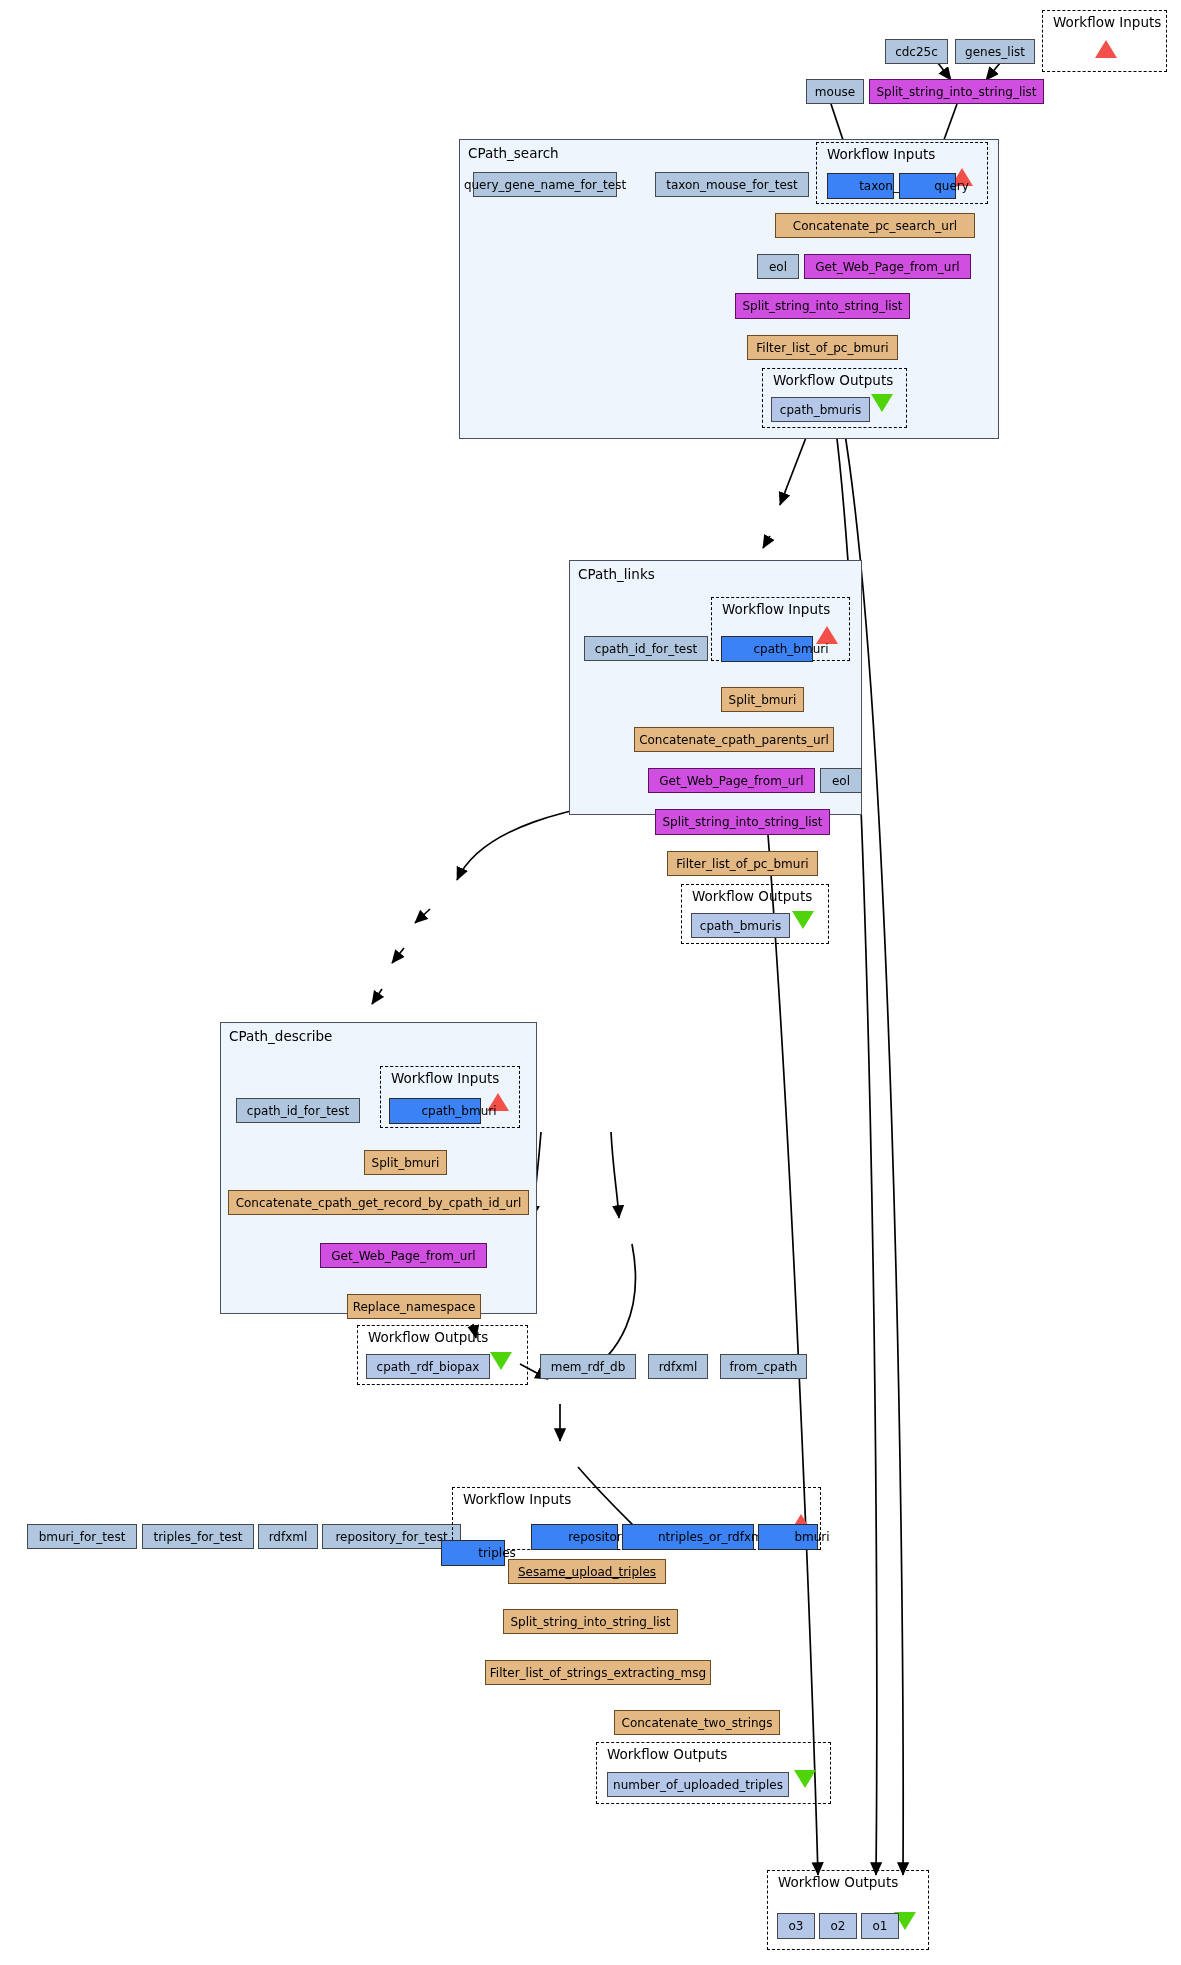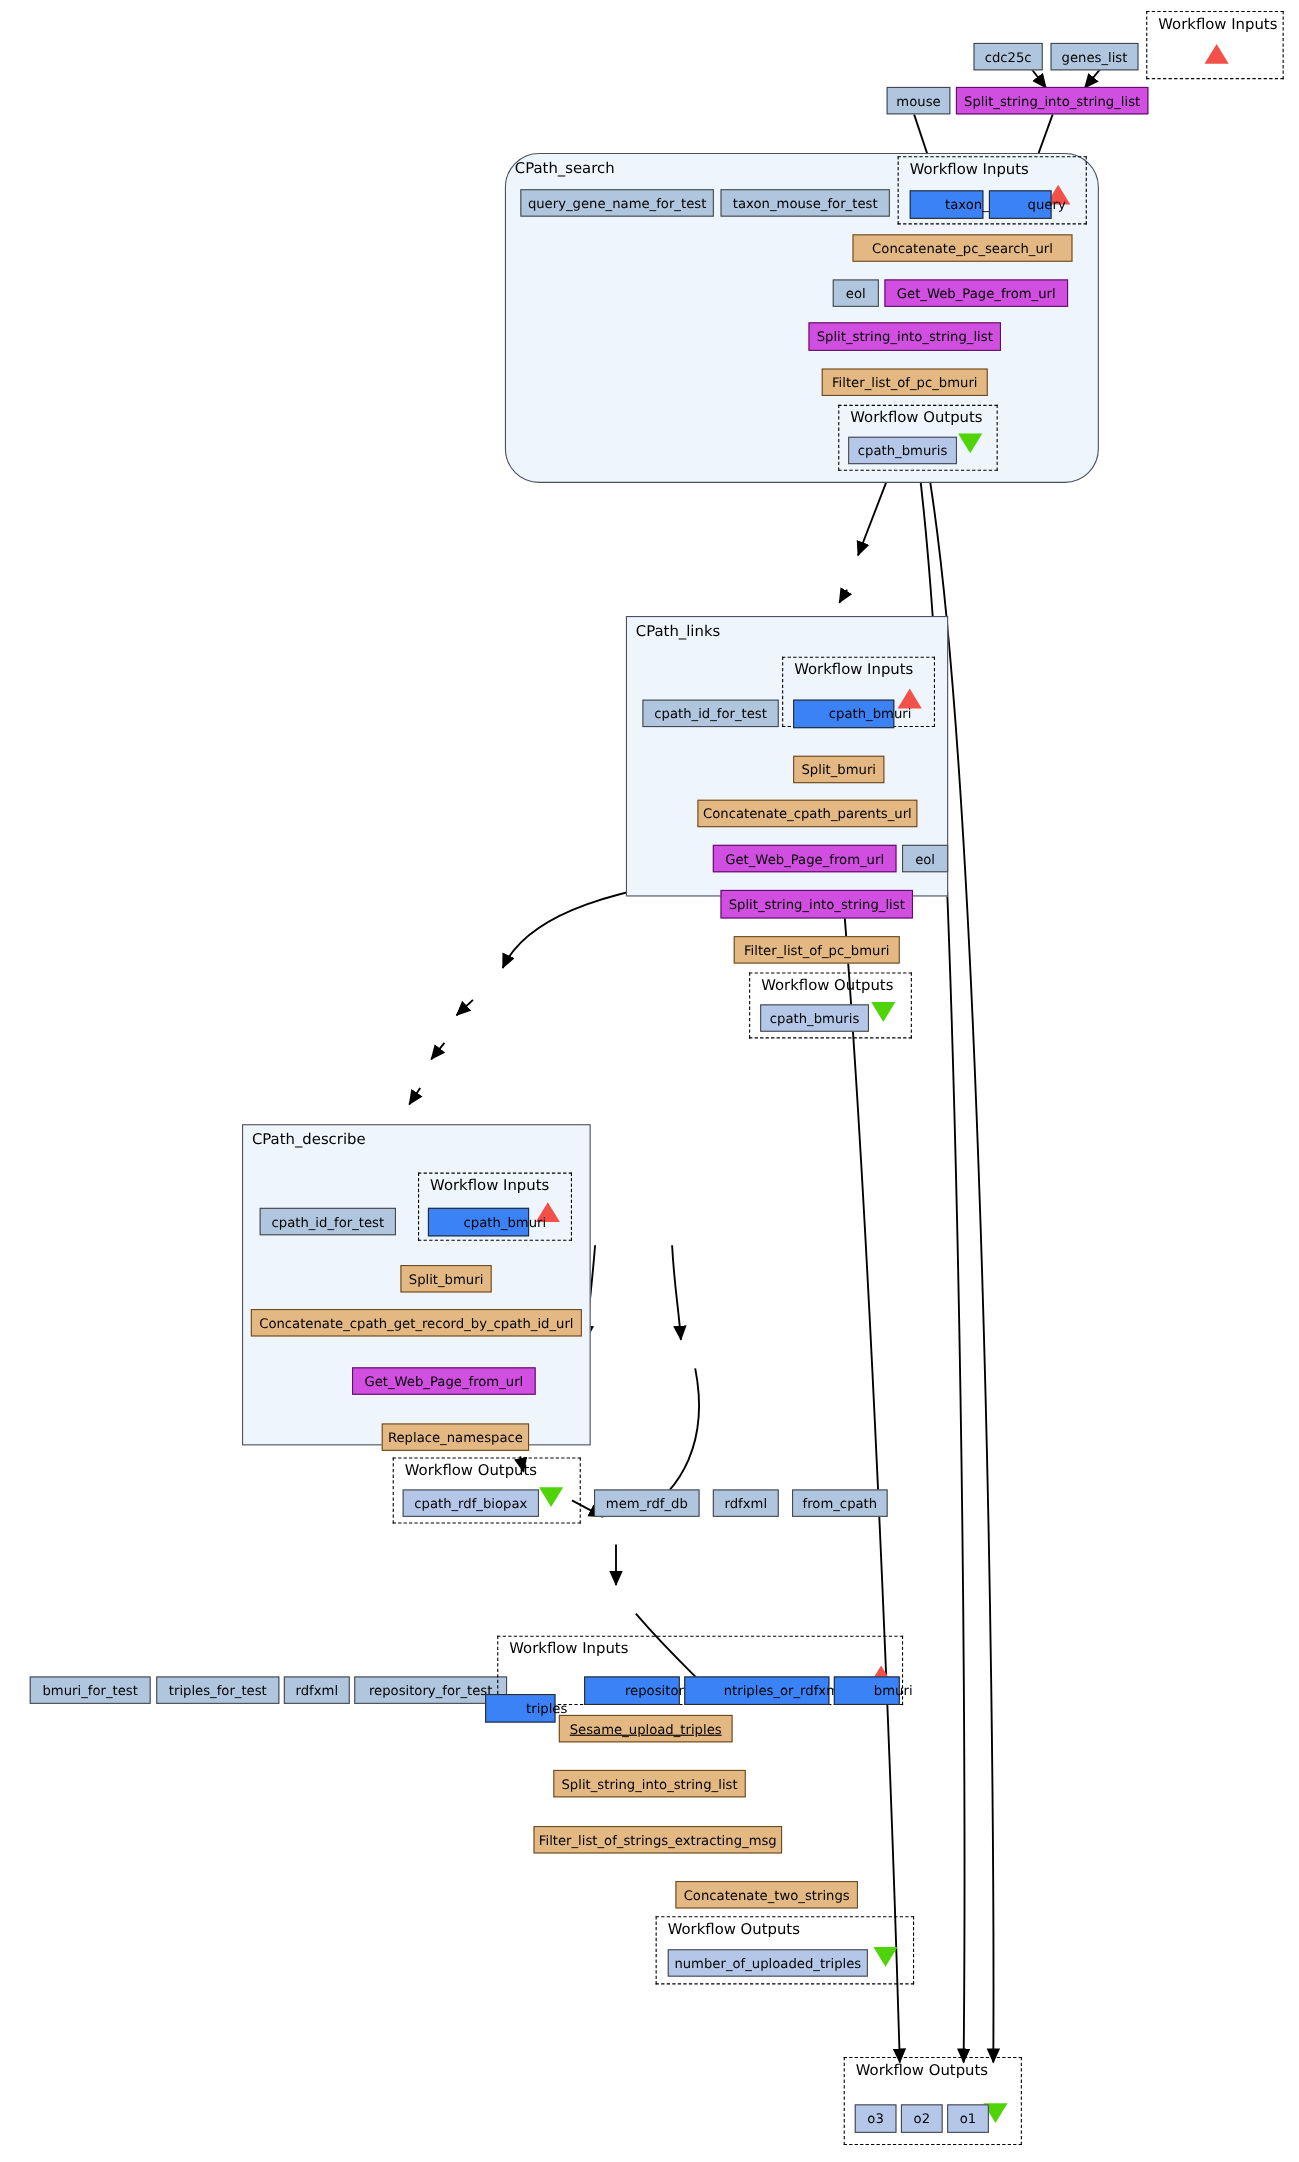--- a/index.html
+++ b/index.html
@@ -181,25 +181,25 @@
   <div class="node n-magenta" style="left:869px;top:79px;width:175px;height:25px;">Split_string_into_string_list</div>
 
   <div class="dashgroup" style="left:1042px;top:10px;width:125px;height:62px;">
     <div class="dash-title">Workflow Inputs</div>
     <div class="triwrap" style="left:52px;top:29px;">
       <div class="tri-up-b"></div>
         <div class="tri-up"></div>
     </div>
   </div>
 
-  <div class="subwf" style="left:459px;top:139px;width:540px;height:300px;border-radius:31px;">
+  <div class="subwf" style="left:459px;top:139px;width:540px;height:300px;">
     <div class="subwf-title">CPath_search</div>
   </div>
 
-  <div class="node n-steel" style="left:473px;top:172px;width:176px;height:25px;">query_gene_name_for_test</div>
+  <div class="node n-steel" style="left:473px;top:172px;width:144px;height:25px;">query_gene_name_for_test</div>
 
   <div class="node n-steel" style="left:655px;top:172px;width:154px;height:25px;">taxon_mouse_for_test</div>
 
   <div class="dashgroup" style="left:816px;top:142px;width:172px;height:62px;">
     <div class="dash-title">Workflow Inputs</div>
     <div class="triwrap" style="left:134px;top:25px;">
       <div class="tri-up-b"></div>
         <div class="tri-up"></div>
     </div>
   </div>

